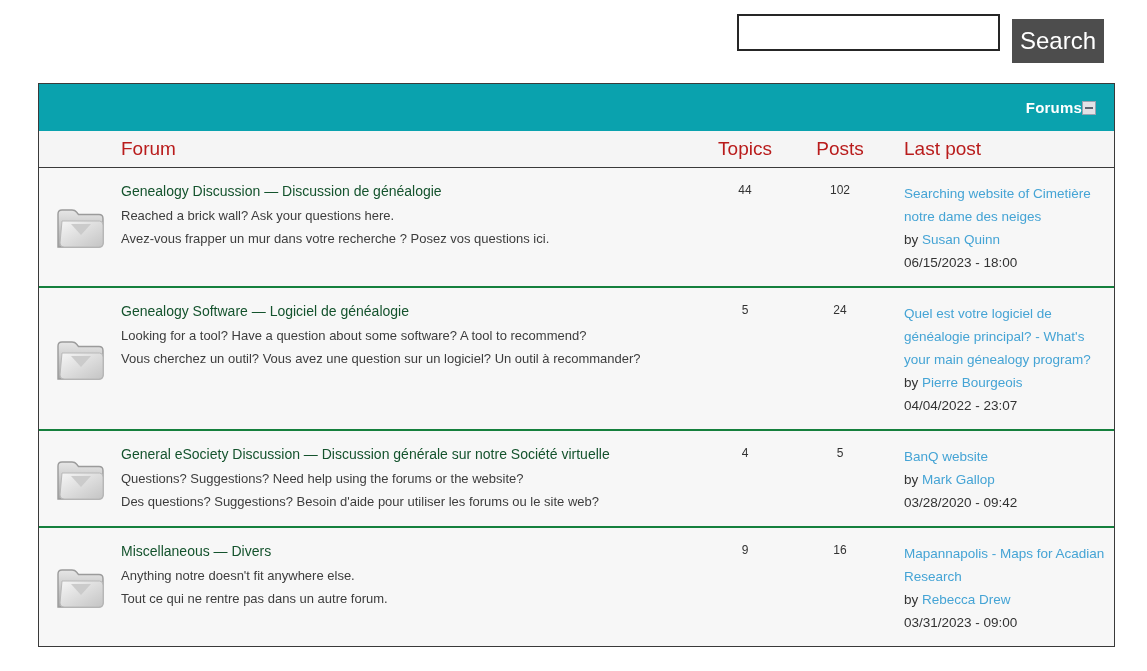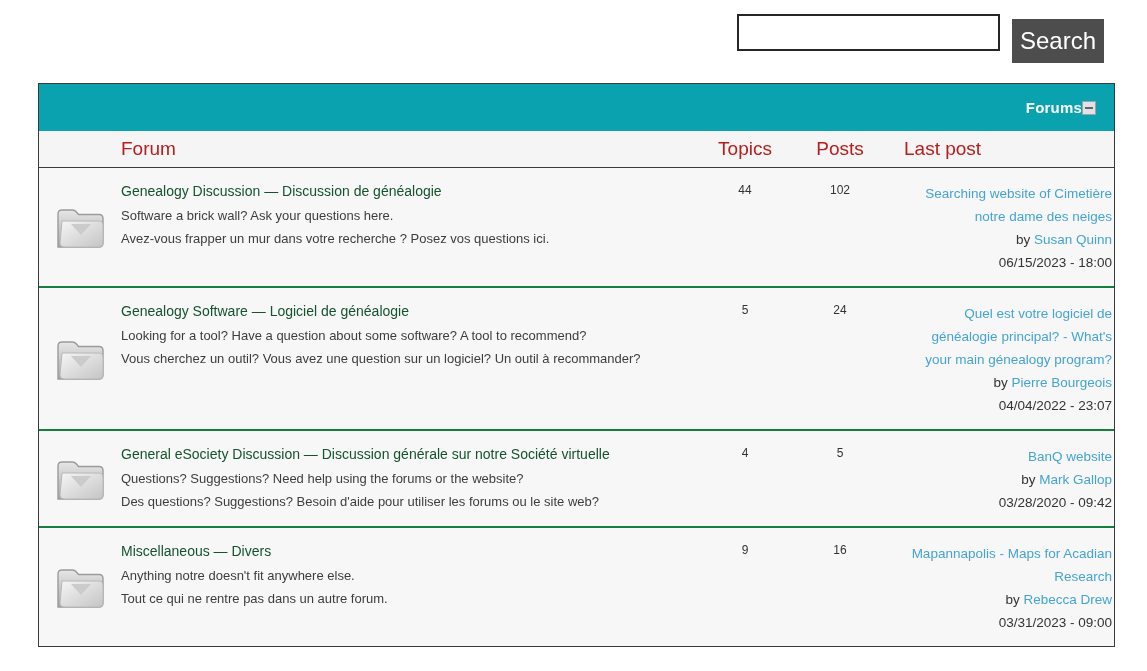--- a/index.html
+++ b/index.html
@@ -67,21 +67,21 @@
   .frow + .frow { border-top: 2px solid #15803d; }
   .icon-cell { display: flex; justify-content: center; align-items: center; }
   .forum-cell { padding-right: 10px; }
   .ftitle {
     color: #14532d; font-weight: normal; font-size: 14px;
     text-decoration: none; display: inline-block; margin-bottom: 5px;
     white-space: nowrap; cursor: pointer;
   }
   .fdesc { font-size: 13px; color: #3d3d3d; line-height: 23px; white-space: nowrap; }
   .num { text-align: center; font-size: 12px; color: #333; padding-top: 1px; }
-  .lastpost { padding-left: 15px; padding-right: 2px; font-size: 13.5px; line-height: 23px; color: #333; text-align: right; }
+  .lastpost { padding-left: 15px; padding-right: 2px; font-size: 13.5px; line-height: 23px; color: #333; }
   .lastpost a { color: #45a4d5; text-decoration: none; cursor: pointer; }
 
   .folder-svg { display: block; }
 </style>
 </head>
 <body>
 
 <svg width="0" height="0" style="position:absolute">
   <defs>
     <linearGradient id="fgA" x1="0" y1="0" x2="0" y2="1">
@@ -116,21 +116,21 @@
   <div class="grid-row frow">
     <div class="icon-cell">
       <svg class="folder-svg" width="54" height="48" viewBox="0 0 54 48">
         <path d="M5 43 L5 10 Q5 6 9 6 L19 6 Q22 6 23.5 8 L25.5 10.5 L46 10.5 Q50 10.5 50 14.5 L50 39 Q50 43 46 43 Z" fill="url(#fgA)" stroke="#9b9b9b" stroke-width="1.4"></path>
         <path d="M9 17 L46.5 17 Q50 17 50 21 L50 39 Q50 43 46 43 L11 43 Q7 43 7 39 Z" fill="url(#fgB)" stroke="#b8b8b8" stroke-width="1"></path>
         <path d="M18 20 L38 20 L28 31 Z" fill="#cbcbcb"></path>
       </svg>
     </div>
     <div class="forum-cell">
       <a class="ftitle">Genealogy Discussion — Discussion de généalogie</a>
-      <div class="fdesc">Software a brick wall? Ask your questions here.</div>
+      <div class="fdesc">Reached a brick wall? Ask your questions here.</div>
       <div class="fdesc">Avez-vous frapper un mur dans votre recherche ? Posez vos questions ici.</div>
     </div>
     <div class="num">44</div>
     <div class="num">102</div>
     <div class="lastpost">
       <a>Searching website of Cimetière notre dame des neiges</a>
       <div>
         <span>by</span>
         <a>Susan Quinn</a>
       </div>

